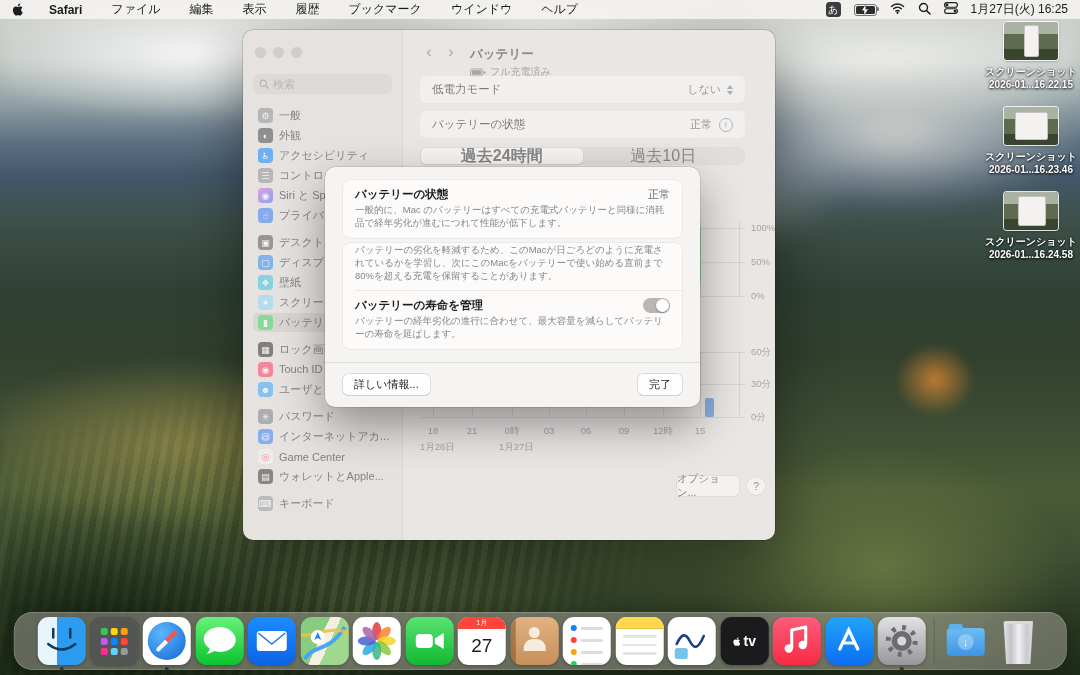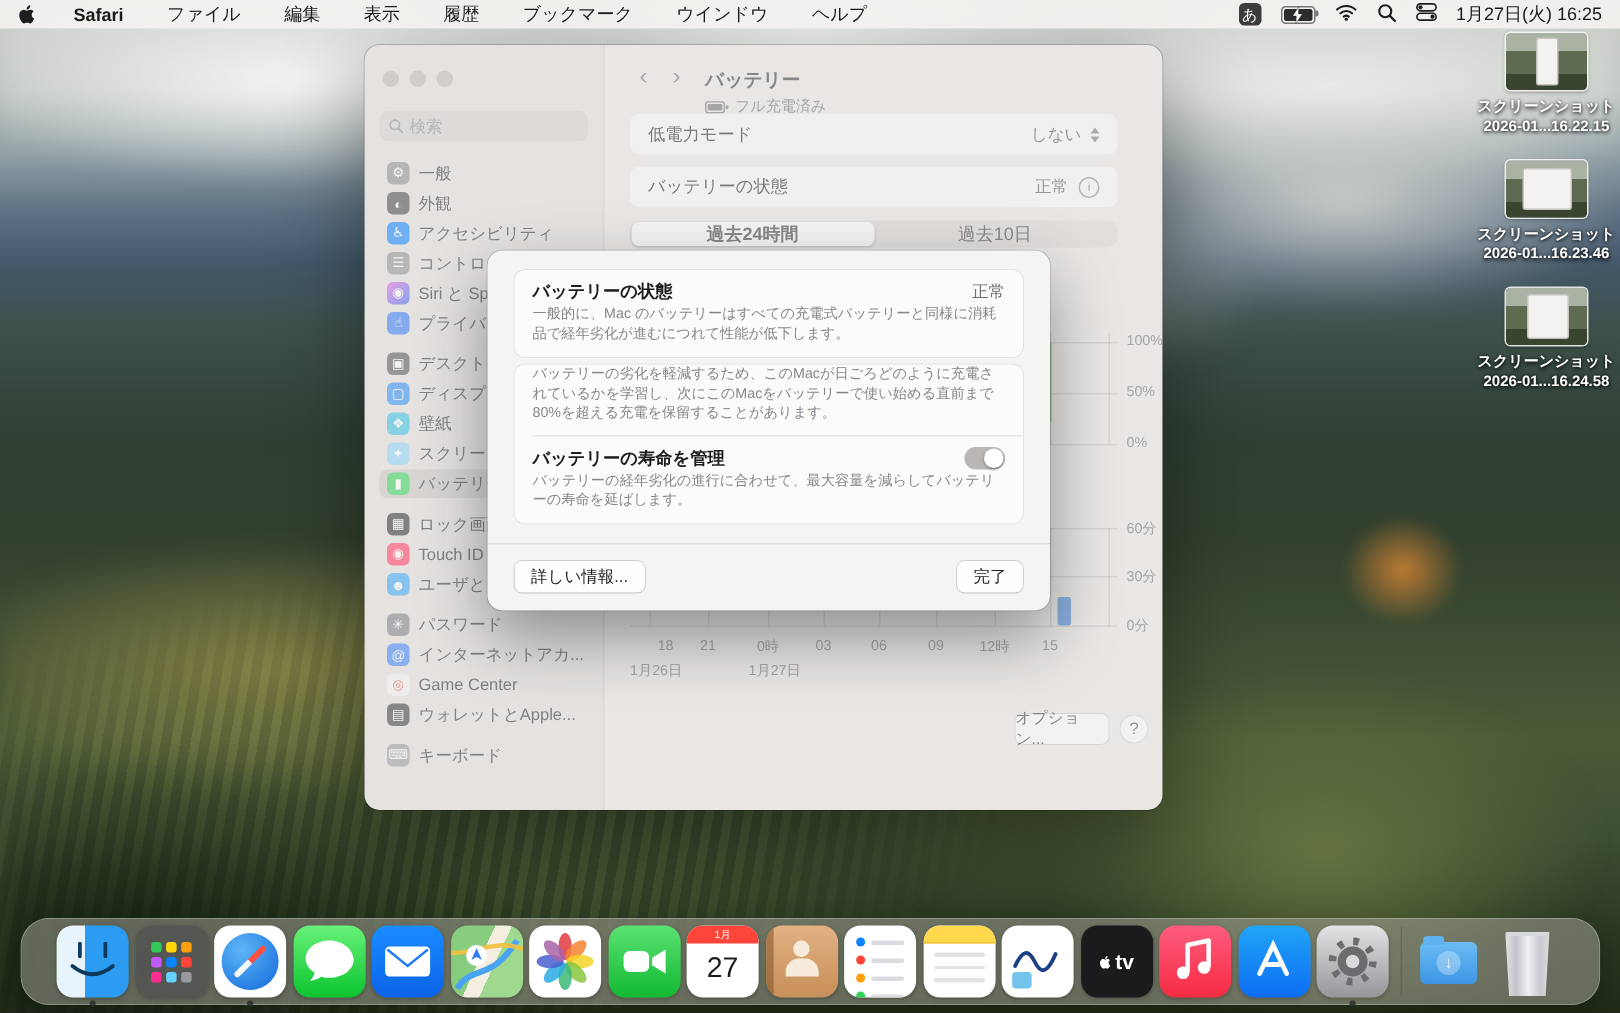--- a/index.html
+++ b/index.html
@@ -93,21 +93,21 @@
     display:flex;align-items:center;justify-content:space-between;padding:0 12px;font-size:11.5px;color:#222;}
   .card .val{display:flex;align-items:center;color:#555;font-size:11px;}
   .stepper{display:inline-flex;flex-direction:column;gap:2px;margin-left:6px;}
   .stepper i{width:0;height:0;border-left:3.5px solid transparent;border-right:3.5px solid transparent;}
   .stepper .up{border-bottom:4px solid #7a7a7e;}
   .stepper .dn{border-top:4px solid #7a7a7e;}
   .info-i{width:12px;height:12px;border-radius:50%;border:1px solid #8a8a8e;margin-left:7px;
     display:inline-flex;align-items:center;justify-content:center;font-size:8px;color:#666;font-style:normal;}
   .seg{position:absolute;left:17px;top:117px;width:325px;height:18px;background:rgba(120,120,125,.12);
     border-radius:6px;display:flex;padding:1px;box-sizing:border-box;}
-  .seg-btn{flex:1;display:flex;align-items:center;justify-content:center;font-size:12px;color:#3a3a3c;}
+  .seg-btn{flex:1;display:flex;align-items:center;justify-content:center;font-size:16px;color:#3a3a3c;}
   .seg-btn.sel{background:#fff;border-radius:5px;box-shadow:0 1px 2px rgba(0,0,0,.2);font-weight:700;}
 
   .hg,.vg{position:absolute;background:rgba(0,0,0,.14);}
   .hg{height:1px;width:325px;left:17px;}
   .vg{width:1px;}
   .ylab{position:absolute;left:348px;font-size:9.5px;color:#6e6e73;}
   .xlab{position:absolute;width:32px;text-align:center;font-size:9.5px;color:#6e6e73;top:395px;}
   .xdate{position:absolute;font-size:9.5px;color:#6e6e73;top:411px;}
   .bar{position:absolute;}
   .gdot{position:absolute;width:4px;height:4px;border-radius:50%;}
@@ -444,21 +444,21 @@
         <div class="vg" style="left:183px;top:322px;height:65px;"></div>
         <div class="vg" style="left:221px;top:322px;height:65px;"></div>
         <div class="vg" style="left:260px;top:322px;height:65px;"></div>
         <div class="vg" style="left:297px;top:322px;height:65px;"></div>
         <div class="vg" style="left:336px;top:322px;height:65px;"></div>
         <span class="ylab" style="top:316px;">60分</span>
         <span class="ylab" style="top:348px;">30分</span>
         <span class="ylab" style="top:381px;">0分</span>
         <div class="bar" style="left:302px;top:368px;width:9px;height:19px;background:#3c82d9;border-radius:2px;"></div>
 
-        <span class="xlab" style="left:14px;text-align:right;">18</span>
+        <span class="xlab" style="left:14px;">18</span>
         <span class="xlab" style="left:53px;">21</span>
         <span class="xlab" style="left:93px;">0時</span>
         <span class="xlab" style="left:130px;">03</span>
         <span class="xlab" style="left:167px;">06</span>
         <span class="xlab" style="left:205px;">09</span>
         <span class="xlab" style="left:244px;">12時</span>
         <span class="xlab" style="left:281px;">15</span>
         <span class="xdate" style="left:17px;">1月26日</span>
         <span class="xdate" style="left:96px;">1月27日</span>
 

